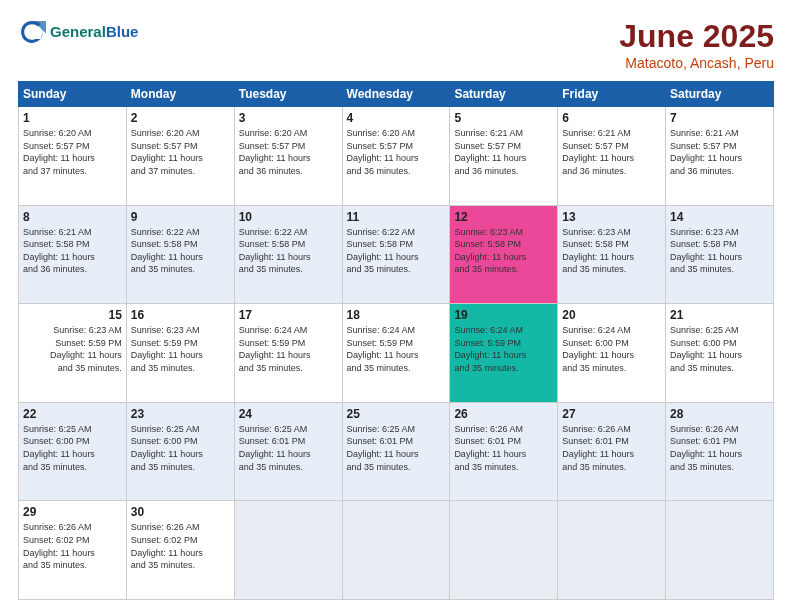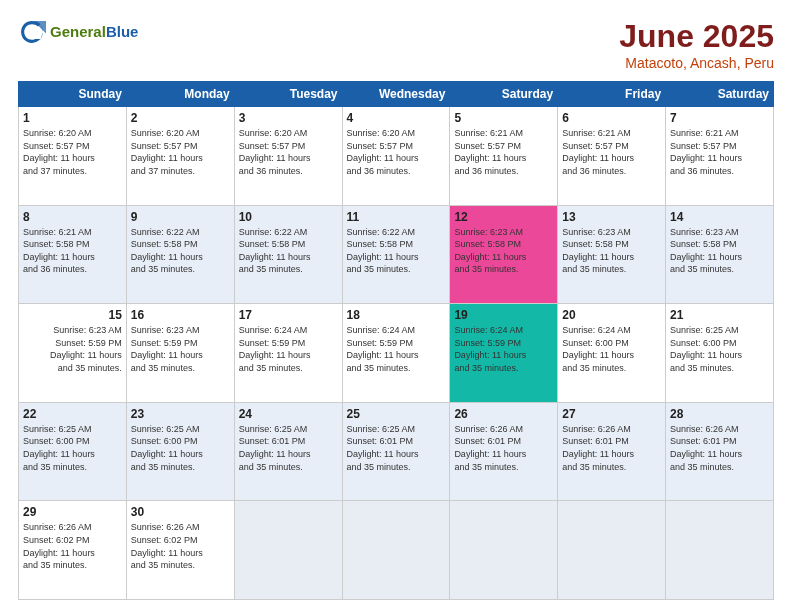--- a/index.html
+++ b/index.html
@@ -24,21 +24,21 @@
       margin-bottom: 10px;
     }
     .logo {
       display: flex;
       align-items: center;
       gap: 4px;
     }
     .logo-text-general {
       font-size: 15px;
       font-weight: bold;
-      color: #4d7c0f;
+      color: #0f766e;
       line-height: 1.1;
     }
     .logo-text-blue {
       font-size: 15px;
       font-weight: bold;
       color: #1a5fa8;
       line-height: 1.1;
     }
     .logo-icon {
       width: 28px;
@@ -62,21 +62,21 @@
       border-collapse: collapse;
       width: 100%;
       table-layout: fixed;
     }
     .calendar th {
       background: #1a5fa8;
       color: #fff;
       font-size: 12px;
       font-weight: bold;
       padding: 5px 4px;
-      text-align: right;
+      text-align: left;
       border: 1px solid #1a5fa8;
     }
     .calendar td {
       border: 1px solid #ccc;
       vertical-align: top;
       padding: 4px 4px;
       font-size: 9.5px;
       color: #333;
       background: #fff;
     }

